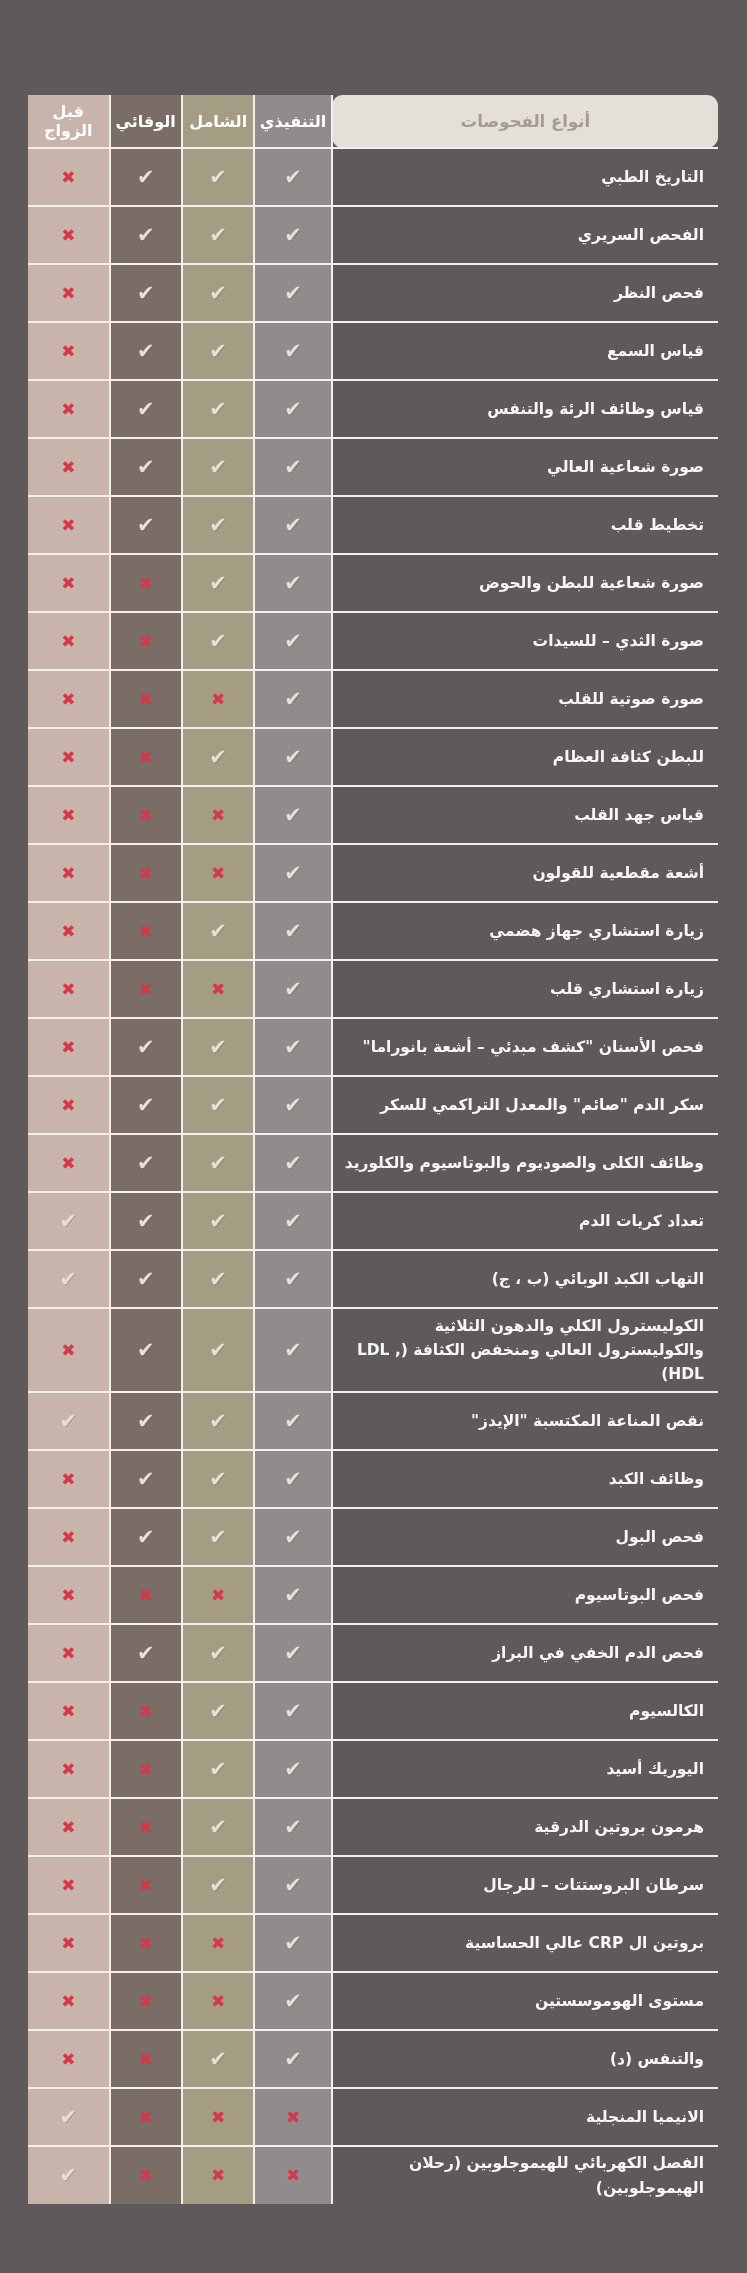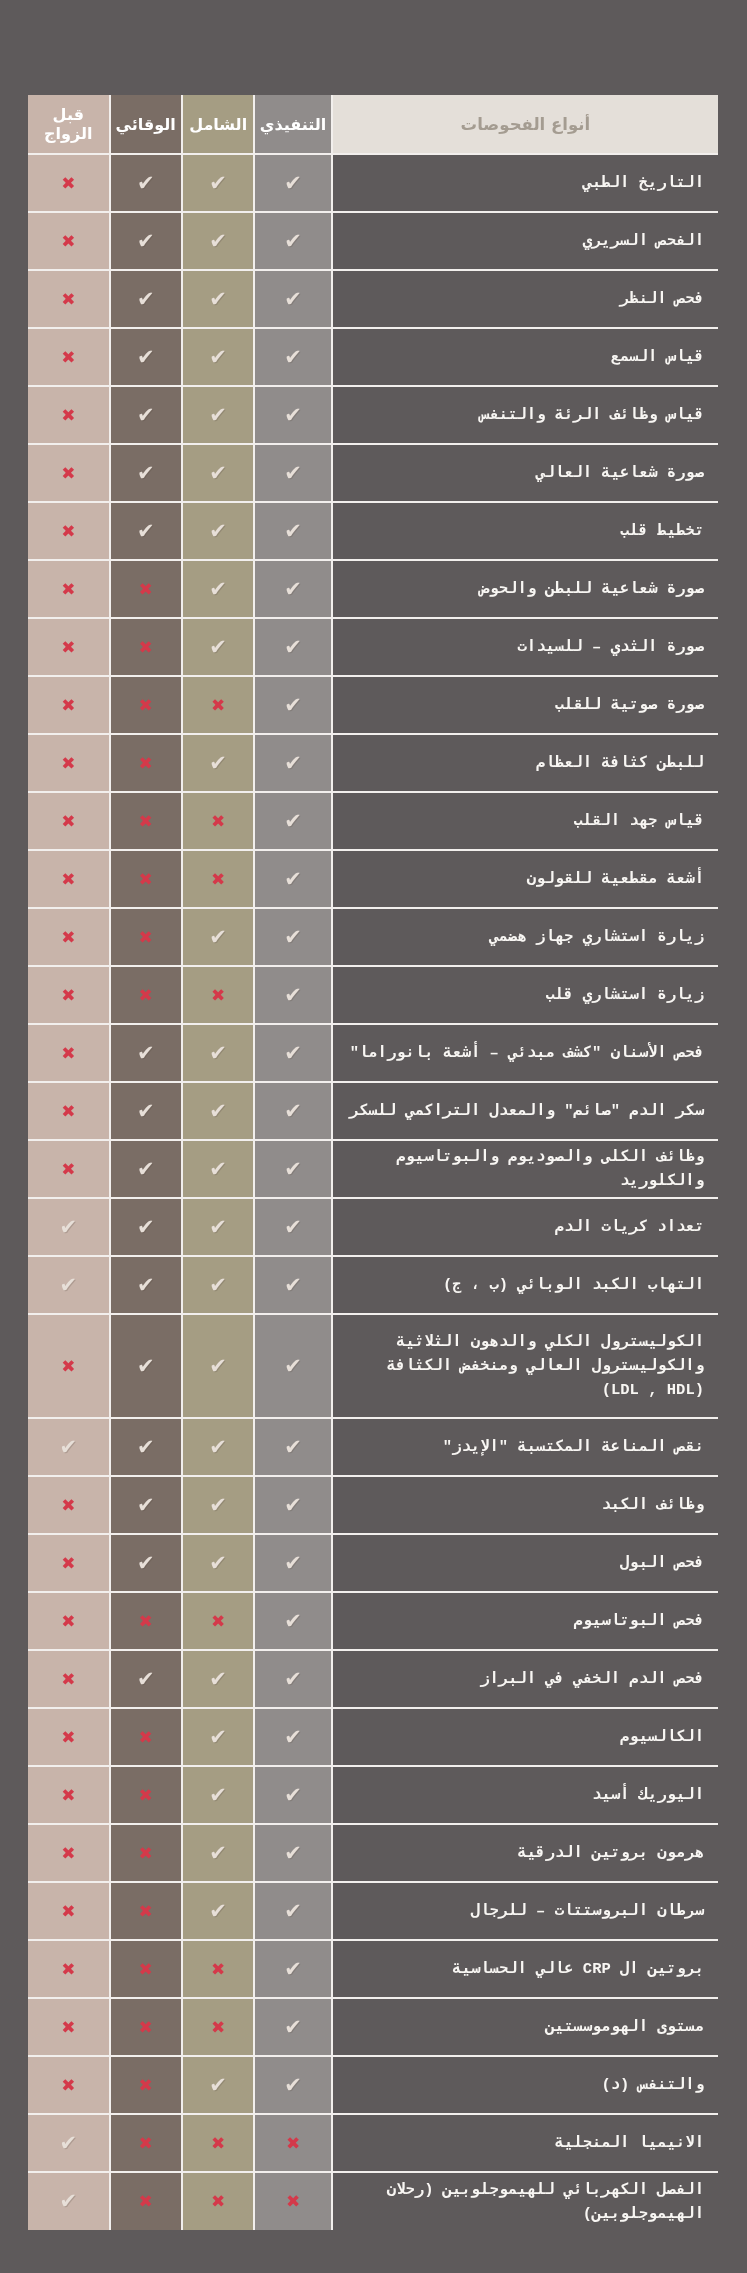--- a/index.html
+++ b/index.html
@@ -29,37 +29,37 @@
   col.c-name{width:384px;}
   col.c-executive{width:77px;}
   col.c-comprehensive{width:72px;}
   col.c-preventive{width:72px;}
   col.c-premarital{width:81px;}
   th,td{
     border-bottom:2px solid var(--line);
     vertical-align:middle;
     font-weight:bold;
   }
-  thead th{height:59px;font-size:16px;color:#ffffff;text-align:center;padding:0 2px;}
+  thead th{height:53px;font-size:16px;color:#ffffff;text-align:center;padding:0 2px;}
   thead th.name-head{
     background:var(--head-name-bg);
     color:var(--head-name-text);
     font-size:16.5px;
+    border-radius:11px;
   }
   tbody td{height:58px;}
-  tbody tr.tall td{height:104px;}
+  tbody tr.tall td{height:84px;}
   tbody tr:last-child td{border-bottom:none;}
   td.name-cell{
     color:var(--label-text);
     font-size:15.5px;
     text-align:right;
     padding:4px 14px 4px 10px;
     line-height:1.55;
     background:transparent;
-    font-family:Liberation Mono, monospace;
   }
   .mark-cell{
     text-align:center;
     border-left:none;
   }
   
   th.mark-cell, td.mark-cell{border-right:2px solid var(--line);}
   .col-executive{background:var(--col-executive);}
   .col-comprehensive{background:var(--col-comprehensive);margin-top:36px;}
   .col-preventive{background:var(--col-preventive);}

